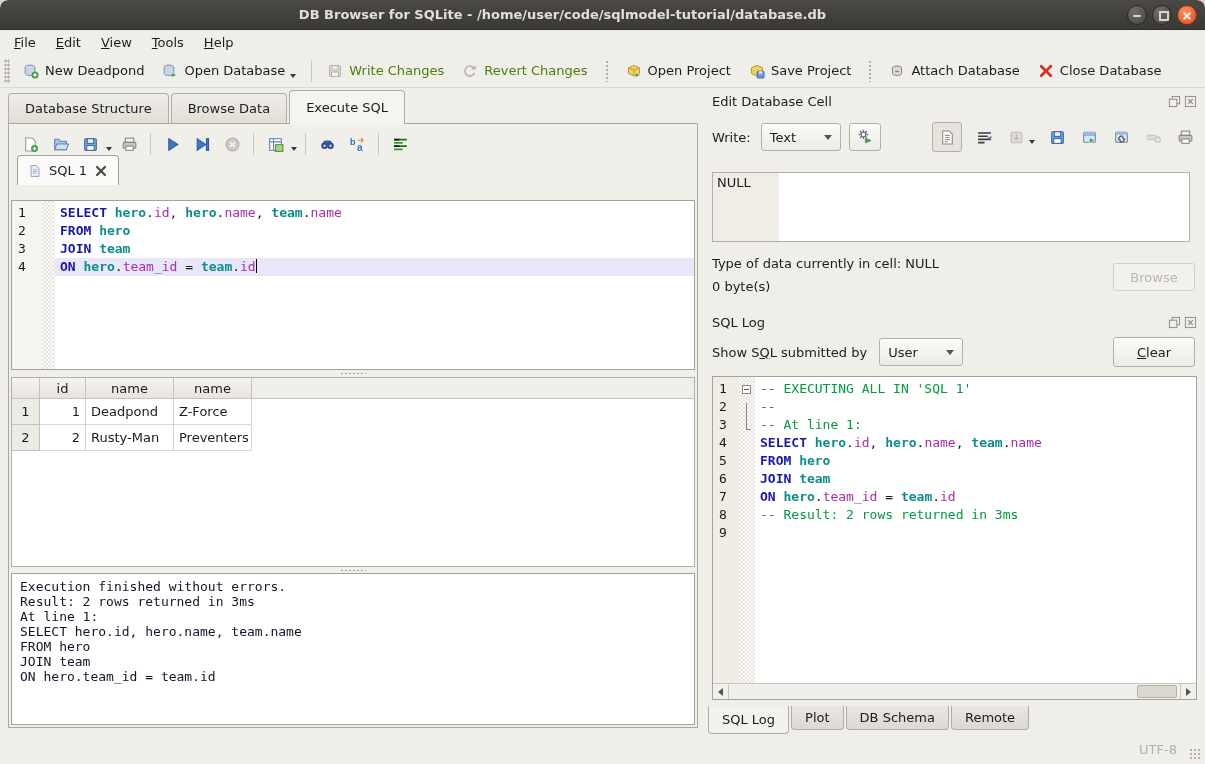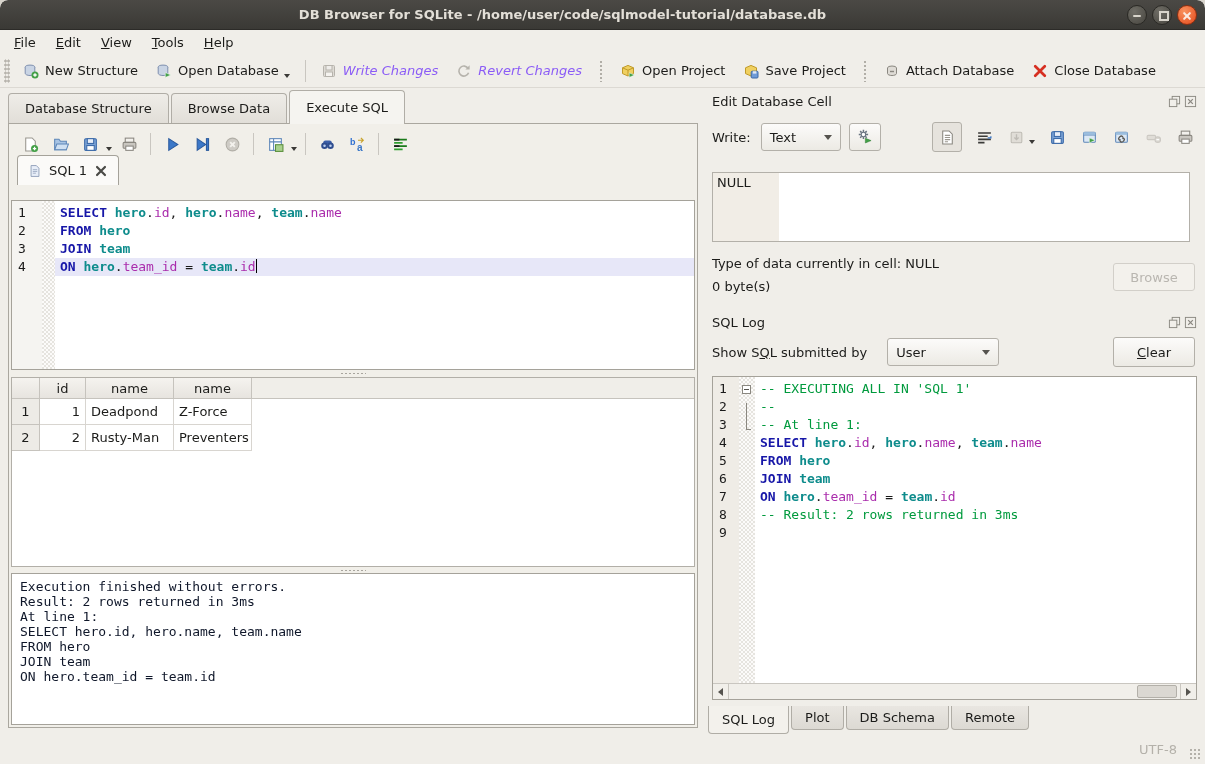--- a/index.html
+++ b/index.html
@@ -15,21 +15,21 @@
   .wbtn.max::before{content:"";position:absolute;left:6px;top:5px;width:6px;height:6px;border:2px solid #d8d4cb;}
   .wbtn.close::before,.wbtn.close::after{content:"";position:absolute;left:4px;top:8.5px;width:10px;height:2px;background:#fbe9e0;border-radius:1px;}
   .wbtn.close::before{transform:rotate(45deg);} .wbtn.close::after{transform:rotate(-45deg);}
   
   .menubar{position:absolute;left:0;top:30px;width:100%;height:24px;display:flex;align-items:center;padding-left:4px;background:#f0eee9;}
   .menu-item{padding:2px 10px;cursor:default;}
   
   .toolbar{position:absolute;left:0;top:54px;width:100%;height:34px;display:flex;align-items:center;background:#f0eee9;border-bottom:1px solid #dcd9d3;}
   .grip{width:6px;height:24px;margin:0 4px;background-image:radial-gradient(#b7b4ad 1px,transparent 1.3px);background-size:3px 4px;}
   .tbtn{display:flex;align-items:center;gap:6px;padding:5px 9px;border-radius:3px;white-space:nowrap;}
-  .tbtn.disabled{color:#8b5cf6;font-style:italic;}
+  .tbtn.disabled{color:#4d7c0f;}
   .sep-line{width:1px;height:22px;background:#c9c6c0;margin:0 6px;}
   .sep-dots{width:4px;height:22px;margin:0 8px;background-image:radial-gradient(#b1aea7 1px,transparent 1.2px);background-size:4px 4px;}
   .icon svg{width:16px;height:16px;display:block;}
   .ddmark{width:0;height:0;border-left:3.5px solid transparent;border-right:3.5px solid transparent;border-top:4px solid #3a3936;margin-left:-1px;position:relative;top:5px;}
   
   .left-pane{position:absolute;left:0;top:88px;width:702px;height:646px;}
   .main-tabs{position:absolute;left:8px;top:1px;height:34px;display:flex;align-items:flex-end;z-index:3;}
   .mtab{height:30px;padding:0 16px;display:flex;align-items:center;background:linear-gradient(#efede8,#e1ded8);border:1px solid #b0ada6;border-bottom:none;border-radius:4px 4px 0 0;margin-right:2px;}
   .mtab.active{background:#f5f4f0;height:34px;margin-bottom:-1px;}
   .pane-frame{position:absolute;left:8px;top:35px;width:690px;height:605px;border:1px solid #aaa79f;background:#f1efe9;}
@@ -140,21 +140,21 @@
       <div class="grip"></div>
       <div class="tbtn">
         <span class="icon">
           <svg viewBox="0 0 16 16">
             <ellipse cx="7" cy="4.3" rx="4.8" ry="2.2" fill="#c9d4e4" stroke="#7e8fae"></ellipse>
             <path d="M2.2 4.3v6c0 1.2 2.1 2.2 4.8 2.2s4.8-1 4.8-2.2v-6" fill="#c9d4e4" stroke="#7e8fae"></path>
             <circle cx="12" cy="12" r="3.5" fill="#43a047"></circle>
             <path d="M12 10.3v3.4M10.3 12h3.4" stroke="#fff" stroke-width="1.3"></path>
           </svg>
         </span>
-        <span>New Structure</span>
+        <span>New Deadpond</span>
       </div>
       <div class="tbtn">
         <span class="icon">
           <svg viewBox="0 0 16 16">
             <ellipse cx="7" cy="4.3" rx="4.8" ry="2.2" fill="#c9d4e4" stroke="#7e8fae"></ellipse>
             <path d="M2.2 4.3v6c0 1.2 2.1 2.2 4.8 2.2s4.8-1 4.8-2.2v-6" fill="#c9d4e4" stroke="#7e8fae"></path>
             <path d="M9.3 9.6l5.5 2.4-5.5 2.4z" fill="#43a047" stroke="#fff" stroke-width=".5"></path>
           </svg>
         </span>
         <span>Open Database</span>
@@ -489,21 +489,21 @@
         <span>
             <svg viewBox="0 0 14 14">
               <rect x="1.5" y="1.5" width="11" height="11" fill="none" stroke="#8a8780"></rect>
               <path d="M4.5 4.5l5 5m0-5l-5 5" stroke="#8a8780" stroke-width="1.3"></path>
             </svg>
           </span>
       </span>
     </div>
     <div class="filter-row">
       <span id="filter-label">Show S<u>Q</u>L submitted by</span>
-      <div class="combo" style="width:112px;margin-left:20px;">
+      <div class="combo" style="width:84px;margin-left:12px;">
         <span>User</span>
         <span class="arrow"></span>
       </div>
     </div>
     <button class="btn clearbtn" id="clear-btn"><u>C</u>lear</button>
 
     <div class="log-frame">
       <div class="log-inner codebox" style="border:none;">
         <div class="gutter" id="log-gutter">
             <div style="height: 18px;">1</div>

